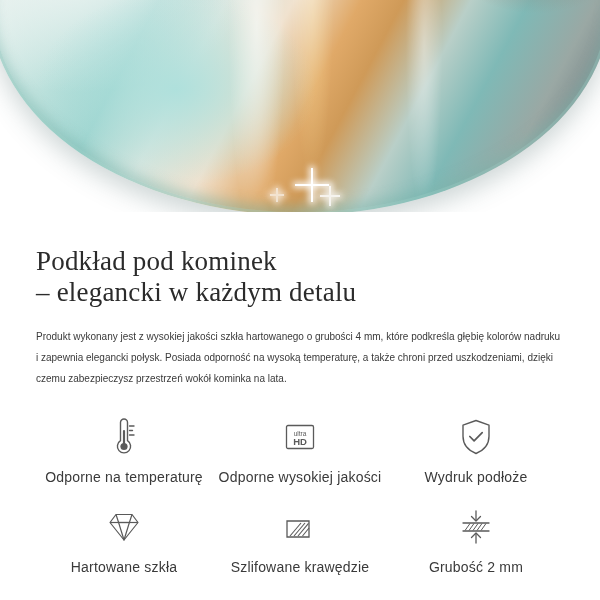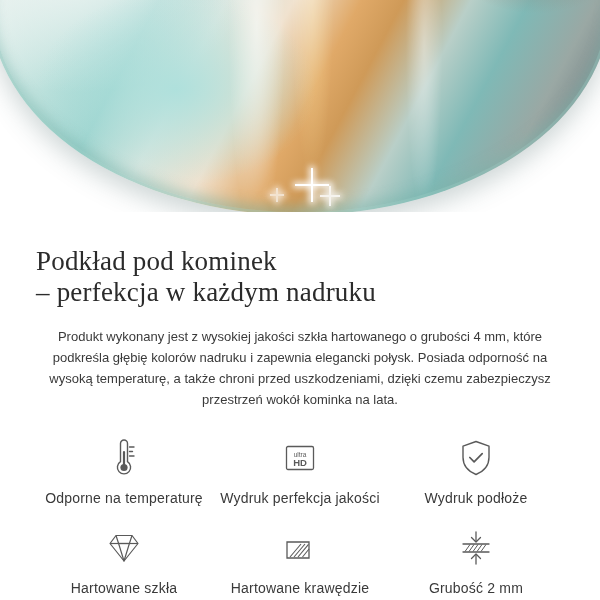--- a/index.html
+++ b/index.html
@@ -96,25 +96,24 @@
     font-size: 27px;
     line-height: 31px;
     color: #2b2b2b;
     font-weight: 400;
     letter-spacing: .2px;
     margin-top: 16px;
   }
   .headline .l2 { display: block; }
   .body-copy {
     margin-top: 18px;
-    font-size: 13px;
+    font-size: 10px;
     line-height: 21px;
     color: #3a3a3a;
     max-width: 540px;
-    text-align: center;
   }
 
   
   .features {
     margin-top: 26px;
     display: grid;
     grid-template-columns: repeat(3, 1fr);
     row-gap: 20px;
   }
   .feature {
@@ -148,21 +147,21 @@
     <div class="hero-edge"></div>
     <span class="sparkle sp1"></span>
     <span class="sparkle sp2"></span>
     <span class="sparkle sp3"></span>
   </div>
 
   <div class="content">
 
     <h1 class="headline">
       <span>Podkład pod kominek</span>
-      <span class="l2">– perfekcja w każdym nadruku</span>
+      <span class="l2">– elegancki w każdym detalu</span>
     </h1>
 
     <p class="body-copy">Produkt wykonany jest z wysokiej jakości szkła hartowanego o grubości 4 mm, które podkreśla głębię kolorów nadruku i zapewnia elegancki połysk. Posiada odporność na wysoką temperaturę, a także chroni przed uszkodzeniami, dzięki czemu zabezpieczysz przestrzeń wokół kominka na lata.</p>
 
     <div class="features">
 
       <div class="feature">
         <span class="ico">
           <svg width="34" height="42" viewBox="0 0 34 42">
             <g fill="none" stroke="#5a5a5a" stroke-width="1.4" stroke-linecap="round">
@@ -179,21 +178,21 @@
       </div>
 
       <div class="feature">
         <span class="ico">
           <svg width="40" height="40" viewBox="0 0 40 40">
             <rect x="6.5" y="8.5" width="27" height="23" rx="1.5" fill="none" stroke="#5a5a5a" stroke-width="1.3"></rect>
             <text x="20" y="19" font-family="Liberation Sans, sans-serif" font-size="6.5" fill="#5a5a5a" text-anchor="middle">ultra</text>
             <text x="20" y="28" font-family="Liberation Sans, sans-serif" font-size="9.5" font-weight="bold" fill="#5a5a5a" text-anchor="middle">HD</text>
           </svg>
         </span>
-        <span class="cap">Wydruk perfekcja jakości</span>
+        <span class="cap">Odporne wysokiej jakości</span>
       </div>
 
       <div class="feature">
         <span class="ico">
           <svg width="40" height="42" viewBox="0 0 40 42">
             <path d="M20 4.5 33 9.2v11.1c0 8-5.4 14.1-13 17.2-7.6-3.1-13-9.2-13-17.2V9.2z" fill="none" stroke="#5a5a5a" stroke-width="1.4" stroke-linejoin="round"></path>
             <path d="M13.8 20.5l4.3 4.4 8.1-8.3" fill="none" stroke="#5a5a5a" stroke-width="1.7" stroke-linecap="round" stroke-linejoin="round"></path>
           </svg>
         </span>
         <span class="cap">Wydruk podłoże</span>
@@ -218,21 +217,21 @@
           <svg width="42" height="36" viewBox="0 0 42 36">
             <path d="M8 28 L8 12 L30 12 L30 28 Z" fill="none" stroke="#5a5a5a" stroke-width="1.3"></path>
             <g stroke="#5a5a5a" stroke-width="1.1">
               <line x1="11" y1="27" x2="22" y2="14"></line>
               <line x1="15" y1="27" x2="26" y2="14"></line>
               <line x1="19" y1="27" x2="29.5" y2="14.3"></line>
               <line x1="23.5" y1="27" x2="30" y2="19"></line>
             </g>
           </svg>
         </span>
-        <span class="cap">Hartowane krawędzie</span>
+        <span class="cap">Szlifowane krawędzie</span>
       </div>
 
       <div class="feature">
         <span class="ico">
           <svg width="42" height="42" viewBox="0 0 42 42">
             <g stroke="#5a5a5a" stroke-width="1.3" fill="none" stroke-linecap="round" stroke-linejoin="round">
               <line x1="21" y1="5" x2="21" y2="14"></line>
               <path d="M16.5 10.5 21 15 25.5 10.5"></path>
               <line x1="21" y1="37" x2="21" y2="28"></line>
               <path d="M16.5 31.5 21 27 25.5 31.5"></path>

